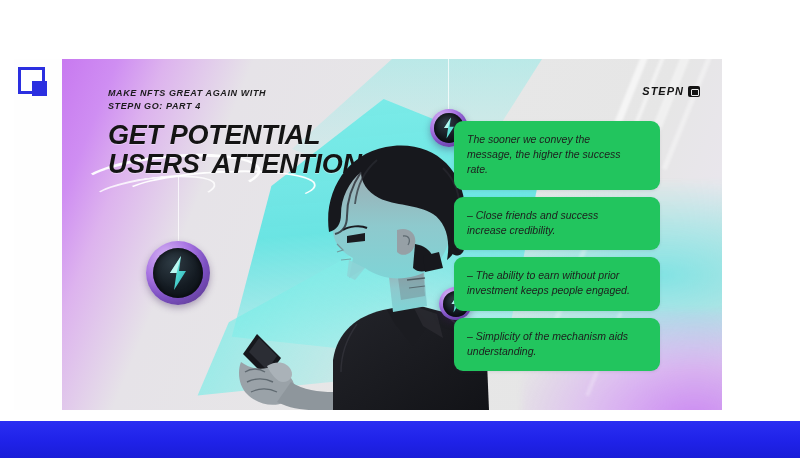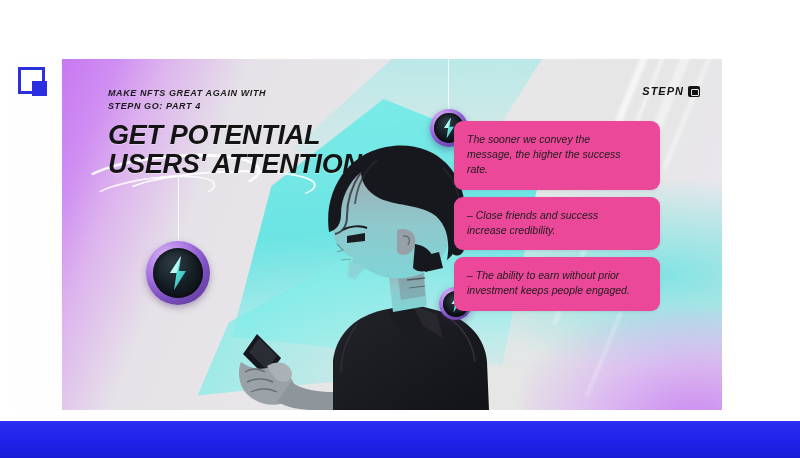--- a/index.html
+++ b/index.html
@@ -286,21 +286,21 @@
 
   
   #cards {
     position: absolute;
     left: 440px; top: 62px;
     width: 206px;
     z-index: 18;
     display: flex; flex-direction: column; gap: 7px;
   }
   .card {
-    background: #ec4899;
+    background: #22c55e;
     border-radius: 9px;
     padding: 11px 25px 12px 13px;
     box-shadow: 0 1px 3px rgba(80,80,110,.13);
     font-size: 10.5px;
     font-style: italic;
     line-height: 1.45;
     color: #1d1d1d;
     white-space: pre-line;
   }
 
@@ -473,19 +473,20 @@
       <div class="sq-outline"></div>
       <div class="sq-solid"></div>
     </div>
 
     <div id="slide-right-strip"></div>
 
     <div id="cards">
       <div class="card">The sooner we convey the message, the higher the success rate.</div>
       <div class="card">– Close friends and success increase credibility.</div>
       <div class="card">– The ability to earn without prior investment keeps people engaged.</div>
+      <div class="card">– Simplicity of the mechanism aids understanding.</div>
     </div>
 
   </div>
 
   <div id="bottom-bar"></div>
 
 </div>
 
 </body></html>

